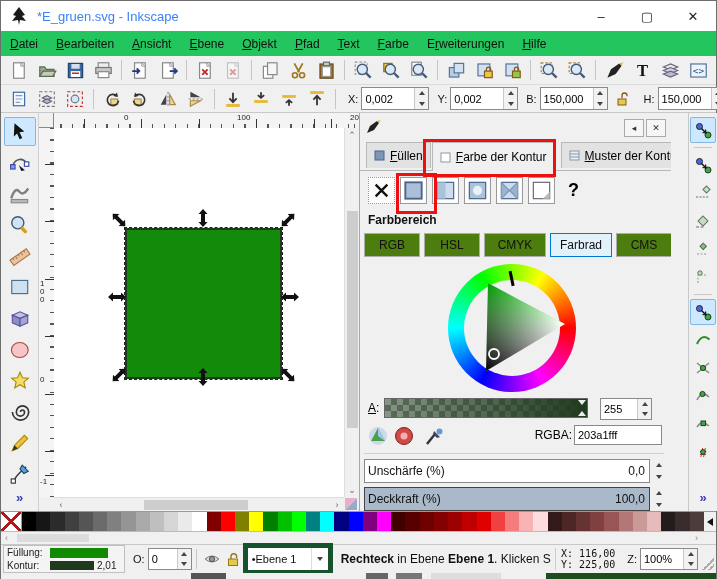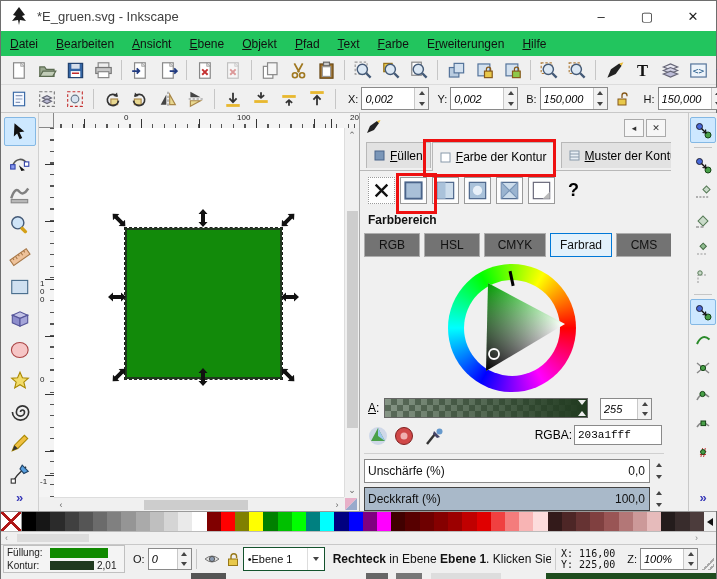--- a/index.html
+++ b/index.html
@@ -1,36 +1,36 @@
 <!DOCTYPE html>
 <html><head>
 <meta charset="utf-8">
 <style>
   html,body{margin:0;padding:0;}
   body{width:717px;height:579px;position:relative;font-family:"Liberation Sans",sans-serif;background:#f0f0f0;overflow:hidden;}
   .abs{position:absolute;}
   #window{position:absolute;left:0;top:0;width:717px;height:579px;border:1px solid #6e6e6e;box-sizing:border-box;background:#f0f0f0;}
   
   #titlebar{left:0;top:0;width:715px;height:30px;background:#ffffff;display:flex;align-items:center;}
-  #title-text{font-size:13px;color:#404040;margin-left:8px;}
+  #title-text{font-size:13px;color:#3b82f6;margin-left:8px;}
   .winbtn{width:46px;height:30px;display:flex;align-items:center;justify-content:center;font-size:13px;color:#222;}
   #logo{width:20px;height:20px;margin-left:8px;}
   
   #menubar{left:0;top:30px;width:715px;height:25px;background:#22c55e;display:flex;align-items:center;border-bottom:1px solid #e2e2e2;}
   .menu-item{padding:3px 9px;font-size:12px;color:#111;}
   .u{text-decoration:underline;}
   
   #toolbar-main{left:0;top:55px;width:715px;height:29px;display:flex;align-items:center;background:#f0f0f0;border-bottom:1px solid #dcdcdc;padding-left:4px;box-sizing:border-box;}
   #toolbar-tool{left:0;top:84px;width:715px;height:28px;display:flex;align-items:center;background:#f0f0f0;border-bottom:1px solid #c8c8c8;padding-left:4px;box-sizing:border-box;}
   .tbicon{width:24px;height:24px;display:flex;align-items:center;justify-content:center;margin:0 2px;flex:none;}
   .tbsep{width:1px;height:20px;background:#c6c6c6;margin:0 4px;flex:none;}
   .chev{color:#3a3ab8;font-size:13px;font-weight:bold;margin:0 4px;}
   .fieldlab{font-size:11px;color:#111;margin:0 3px 0 8px;}
   .spinbox{display:flex;height:21px;border:1px solid #8a8a8a;background:#fff;}
-  .spinval{border:none;outline:none;width:46px;font-size:11px;font-family:"Liberation Sans",sans-serif;padding:0 3px;background:#fff;font-style:italic;}
+  .spinval{border:none;outline:none;width:46px;font-size:11px;font-family:"Liberation Sans",sans-serif;padding:0 3px;background:#fff;}
   .spinarrows{width:13px;display:flex;flex-direction:column;border-left:1px solid #c8c8c8;background:#f2f2f2;}
   .sa{flex:1;display:flex;align-items:center;justify-content:center;}
   .tri-up{width:0;height:0;border-left:3px solid transparent;border-right:3px solid transparent;border-bottom:4px solid #444;}
   .tri-dn{width:0;height:0;border-left:3px solid transparent;border-right:3px solid transparent;border-top:4px solid #444;}
   
   #toolbox{left:0;top:112px;width:38px;height:398px;background:#f0f0f0;border-right:1px solid #d0d0d0;display:flex;flex-direction:column;align-items:center;padding-top:3px;box-sizing:border-box;}
   .tool{width:30px;height:30px;display:flex;align-items:center;justify-content:center;border:1px solid transparent;border-radius:2px;margin:1px 0;}
   .tool.active{background:#cde8ff;border-color:#84b8e4;}
   #toolbox .chev{margin-top:auto;margin-bottom:6px;}
   #canvas-area{left:38px;top:112px;width:320px;height:398px;background:#f0f0f0;}
@@ -53,37 +53,37 @@
   #dialog{left:358px;top:112px;width:312px;height:398px;background:#f0f0f0;border-left:1px solid #a8a8a8;box-sizing:border-box;font-size:12px;}
   #dlg-title{position:absolute;left:24px;top:8px;font-size:12px;color:#111;white-space:nowrap;}
   .dlgbtn{position:absolute;width:18px;height:16px;border:1px solid #aaa;background:#f6f6f6;font-size:9px;display:flex;align-items:center;justify-content:center;color:#333;}
   .tab{position:absolute;top:29px;height:26px;display:flex;align-items:center;padding:0 7px;font-size:12px;border:1px solid #b8b8b8;border-bottom:none;background:#e2e2e2;box-sizing:border-box;white-space:nowrap;}
   .tab.active{background:#f0f0f0;height:29px;z-index:2;}
   .tabicon{margin-right:5px;flex:none;}
   #tabline{position:absolute;left:0;top:57px;width:312px;height:1px;background:#b8b8b8;}
   .modebtn{position:absolute;top:64px;width:27px;height:27px;box-sizing:border-box;border:1px solid #9a9a9a;background:#fdfdfd;display:flex;align-items:center;justify-content:center;}
   .redbox{position:absolute;border:3px solid #ee1010;z-index:9;pointer-events:none;}
   #farbbereich{position:absolute;left:8px;top:100px;font-weight:bold;color:#111;}
-  .csbtn{position:absolute;top:120px;height:24px;box-sizing:border-box;border:1px solid #adadad;background:#737373;display:flex;align-items:center;justify-content:center;font-size:12px;color:#111;}
+  .csbtn{position:absolute;top:120px;height:24px;box-sizing:border-box;border:1px solid #adadad;background:#4d7c0f;display:flex;align-items:center;justify-content:center;font-size:12px;color:#111;}
   .csbtn.active{background:#e3f1fb;border:1px solid #0078d7;}
   #wheelbox{position:absolute;left:88px;top:151px;width:128px;height:128px;}
   #ring{position:absolute;left:0;top:0;width:128px;height:128px;border-radius:50%;
     background:conic-gradient(from 90deg,#ff0000,#ff0080 8.3%,#ff00ff 16.6%,#8000ff 25%,#0000ff 33.3%,#0080ff 41.6%,#00ffff 50%,#00ff80 58.3%,#00ff00 66.6%,#80ff00 75%,#ffff00 83.3%,#ff8000 91.6%,#ff0000);}
   #ringhole{position:absolute;left:16px;top:16px;width:96px;height:96px;border-radius:50%;background:#f0f0f0;}
   #huemark{position:absolute;left:62px;top:57px;width:3px;height:15px;background:#000;transform-origin:1.5px 7px;transform:translateY(-50px) rotate(-12deg);}
   #alpharow{position:absolute;left:8px;top:285px;width:296px;height:20px;}
   #alphaslider{position:absolute;left:16px;top:0;width:204px;height:20px;border:1px solid #666;box-sizing:border-box;
     background-color:#a8b4a8;
     background-image:linear-gradient(to right,rgba(32,58,31,.25),rgba(32,58,31,1)),
       linear-gradient(45deg,#6d7a6d 25%,transparent 25%,transparent 75%,#6d7a6d 75%),
       linear-gradient(45deg,#6d7a6d 25%,transparent 25%,transparent 75%,#6d7a6d 75%);
     background-size:100% 100%,12px 12px,12px 12px;background-position:0 0,0 0,6px 6px;}
   .amark{position:absolute;width:0;height:0;border-left:4px solid transparent;border-right:4px solid transparent;}
   #rgbarow{position:absolute;left:8px;top:312px;width:296px;height:22px;}
-  #rgba-input{position:absolute;right:2px;top:0;width:80px;height:18px;border:1px solid #8a8a8a;font-size:11px;padding:0 3px;font-family:Liberation Mono, monospace;}
+  #rgba-input{position:absolute;right:2px;top:0;width:80px;height:18px;border:1px solid #8a8a8a;font-size:11px;padding:0 3px;font-family:Liberation Sans, sans-serif;}
   #rgba-label{position:absolute;right:92px;top:3px;font-size:12px;}
   .sliderrow{position:absolute;left:4px;width:286px;height:24px;border:1px solid #8a8a8a;box-sizing:border-box;background:#fff;display:flex;align-items:center;font-size:12px;color:#111;}
   .sliderrow .lab{margin-left:3px;flex:1;}
   .sliderrow .val{margin-right:4px;}
   .rowspin{position:absolute;width:14px;height:24px;display:flex;flex-direction:column;}
   #gapstrip{left:670px;top:112px;width:18px;height:398px;background:#f0f0f0;border-right:1px solid #c8c8c8;box-sizing:border-box;}
   #snapbar{left:688px;top:112px;width:28px;height:398px;background:#f0f0f0;display:flex;flex-direction:column;align-items:center;padding-top:3px;box-sizing:border-box;}
   .snapicon{width:24px;height:24px;display:flex;align-items:center;justify-content:center;border:1px solid transparent;border-radius:2px;margin:1px 0;flex:none;}
   .snapicon.active{background:#cde8ff;border-color:#84b8e4;}
   .snapsep{width:18px;height:1px;background:#c6c6c6;margin:3px 0;flex:none;}
@@ -96,21 +96,21 @@
   #pal-arrow{flex:none;width:12px;display:flex;align-items:center;justify-content:center;background:#f0f0f0;}
   #palscroll{left:0;top:531px;width:715px;height:13px;background:#f0f0f0;border-bottom:1px solid #c8c8c8;box-sizing:border-box;}
   
   #statusbar{left:0;top:544px;width:715px;height:28px;background:#f0f0f0;display:flex;align-items:center;font-size:11px;color:#111;}
   #fillstroke{width:120px;height:26px;margin-left:2px;border:1px solid #c0c0c0;background:#f4f4f4;flex:none;position:relative;}
   .fsrow{position:absolute;left:3px;font-size:10px;color:#222;}
   #statusmsg{flex:1;font-size:12px;white-space:nowrap;overflow:hidden;margin-left:8px;}
   .xyblock{font-family:"DejaVu Sans Mono",monospace;font-size:10px;line-height:11px;text-align:left;margin:0 4px;flex:none;border-left:1px solid #ccc;padding-left:5px;}
   #grip{width:12px;height:12px;margin:10px 2px 0 4px;flex:none;
     background:linear-gradient(135deg,transparent 50%,#aaa 50%,#aaa 60%,transparent 60%,transparent 75%,#aaa 75%,#aaa 85%,transparent 85%);}
-  #combo{width:80px;height:22px;background:#fff;border:1px solid #14532d;display:flex;align-items:center;font-size:11px;flex:none;}
+  #combo{width:80px;height:22px;background:#fff;border:5px solid #14532d;display:flex;align-items:center;font-size:11px;flex:none;}
   #combo .cval{flex:1;padding-left:4px;white-space:nowrap;}
   #combo .carr{width:16px;border-left:1px solid #ddd;display:flex;align-items:center;justify-content:center;height:100%;}
   
   #sliver{left:0;top:572px;width:715px;height:6px;background:#f0f0f0;overflow:hidden;}
   svg{display:block;}
 </style>
 </head>
 <body>
 
 <div id="window">

